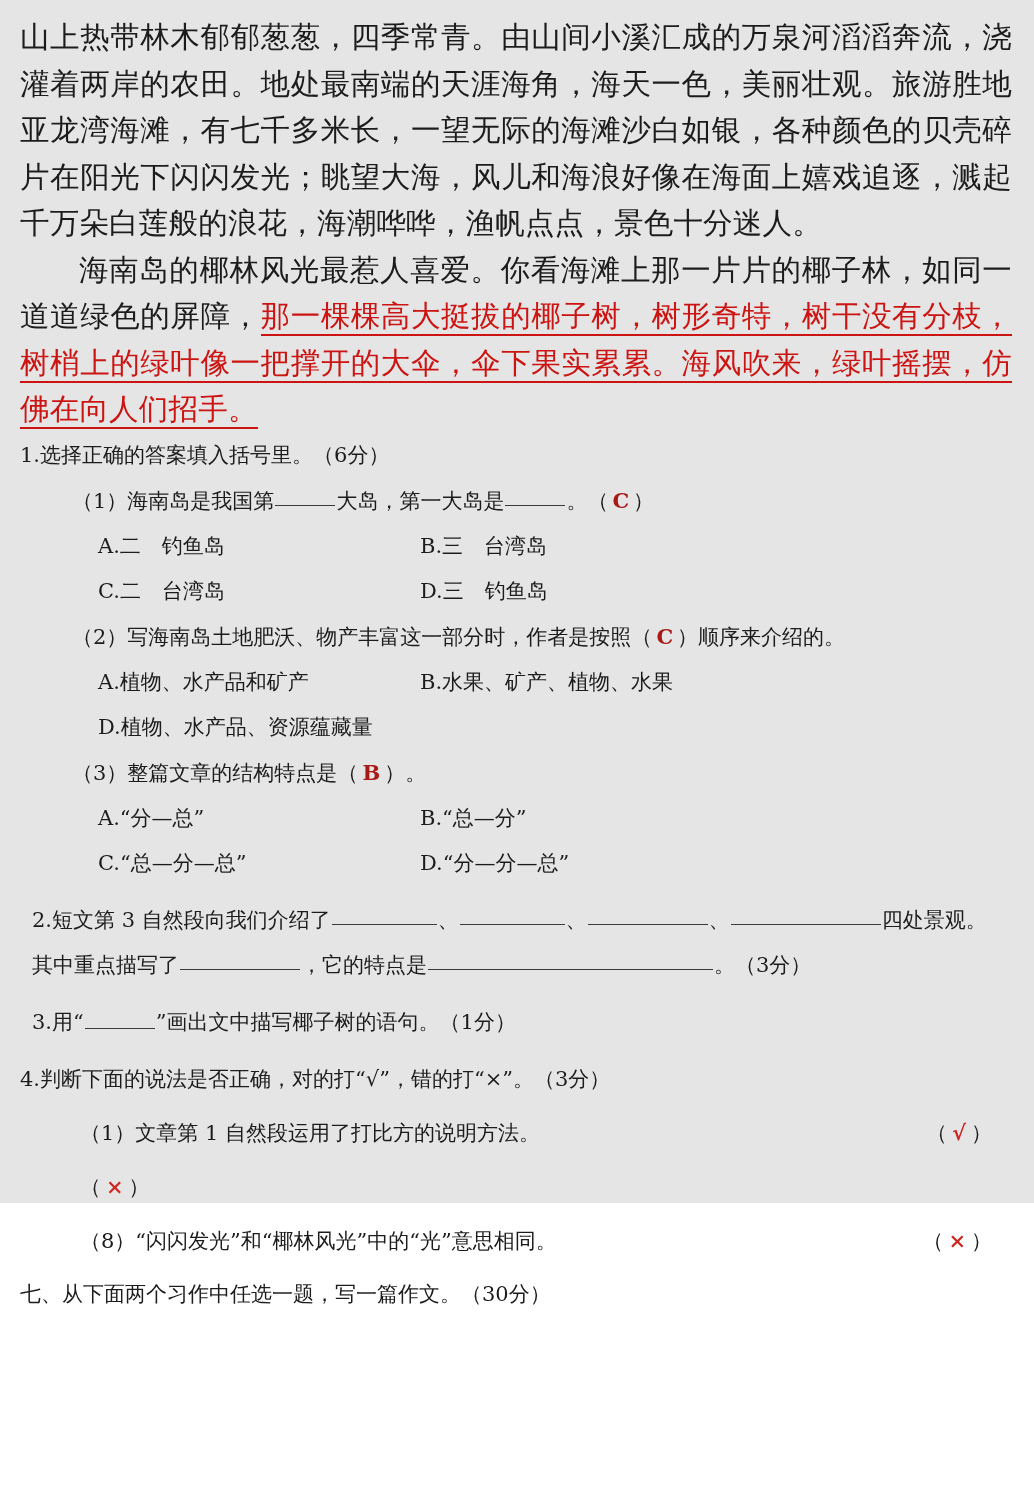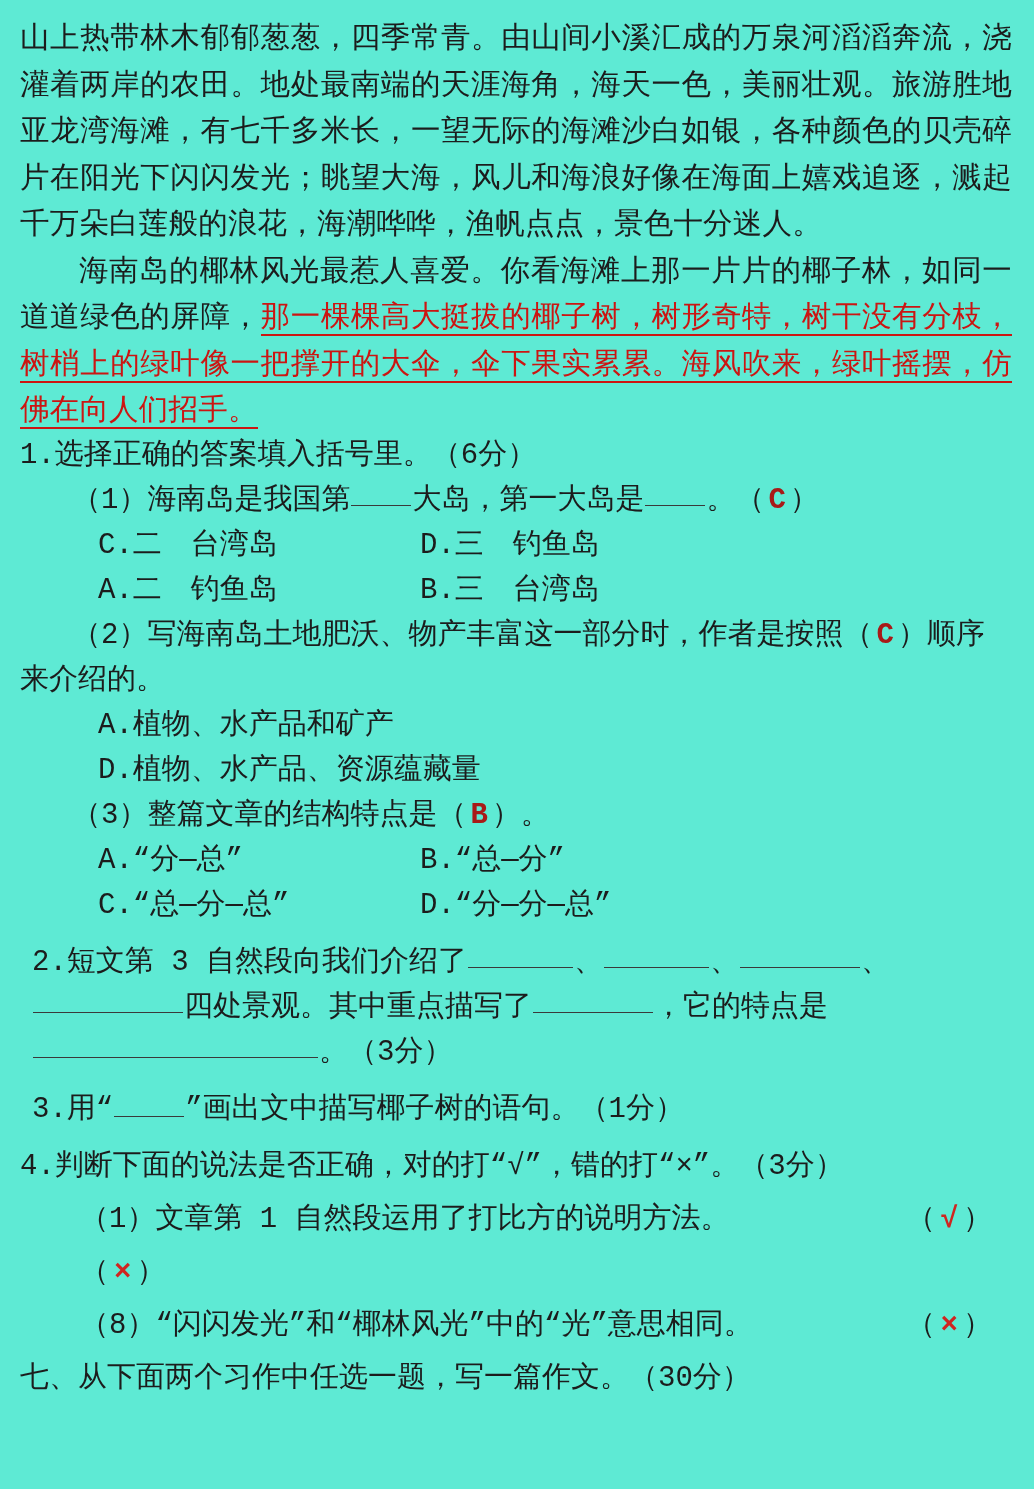--- a/index.html
+++ b/index.html
@@ -10,24 +10,24 @@
   body {
     width: 1034px;
     height: 1489px;
     overflow: hidden;
     font-family: "DejaVu Serif", "Liberation Serif", serif;
     color: #1a1a1a;
   }
   .page {
     position: relative;
     width: 1034px;
-    height: 1489px;
+    height: 1203px;
     padding: 0;
     box-sizing: border-box;
-    background: #5eead4;
+    background: #e5e5e5;
   }
   .body-wrap {
     padding: 14px 22px 0 20px;
   }
 
   
   .passage p {
     margin: 0;
     font-size: 29.5px;
     line-height: 46.5px;
@@ -39,24 +39,23 @@
   .passage p.indent { text-indent: 2em; }
 
   .redmark {
     color: #cc1512;
     border-bottom: 2px solid #cc1512;
     padding-bottom: 1px;
   }
 
   
   .q {
-    font-size: 29px;
+    font-size: 21px;
     line-height: 45px;
     color: #1c1c1c;
-    font-family: Liberation Mono, monospace;
   }
   .q-stem { margin: 0; }
   .q-sub {
     margin: 0;
     padding-left: 52px;
   }
   .q-sub.flow {
     padding-left: 0;
     text-indent: 52px;
   }
@@ -122,32 +121,33 @@
       <p class="indent"><span>海南岛的椰林风光最惹人喜爱。你看海滩上那一片片的椰子林，如同一道道绿色的屏障，</span><span class="redmark">那一棵棵高大挺拔的椰子树，树形奇特，树干没有分枝，树梢上的绿叶像一把撑开的大伞，伞下果实累累。海风吹来，绿叶摇摆，仿佛在向人们招手。</span></p>
 
     </div>
 
     <div class="q">
       <p class="q-stem">1.选择正确的答案填入括号里。（6分）</p>
 
       <p class="q-sub"><span>（1）海南岛是我国第</span><span class="blank b-tiny"></span><span>大岛，第一大岛是</span><span class="blank b-tiny"></span><span>。（</span><span class="ans">C</span><span>）</span></p>
 
       <div class="opts">
+        <div class="col-a">A.二　钓鱼岛</div>
+        <div class="col-b">B.三　台湾岛</div>
+      </div>
+      <div class="opts">
         <div class="col-a">C.二　台湾岛</div>
         <div class="col-b">D.三　钓鱼岛</div>
-      </div>
-      <div class="opts">
-        <div class="col-a">A.二　钓鱼岛</div>
-        <div class="col-b">B.三　台湾岛</div>
       </div>
 
       <p class="q-sub flow"><span>（2）写海南岛土地肥沃、物产丰富这一部分时，作者是按照（</span><span class="ans">C</span><span>）顺序来介绍的。</span></p>
 
       <div class="opts">
         <div class="col-a">A.植物、水产品和矿产</div>
+        <div class="col-b">B.水果、矿产、植物、水果</div>
       </div>
       <div class="opts">
         <div class="col-b">D.植物、水产品、资源蕴藏量</div>
       </div>
 
       <p class="q-sub"><span>（3）整篇文章的结构特点是（</span><span class="ans">B</span><span>）。</span></p>
 
       <div class="opts">
         <div class="col-a">A.“分—总”</div>
         <div class="col-b">B.“总—分”</div>

